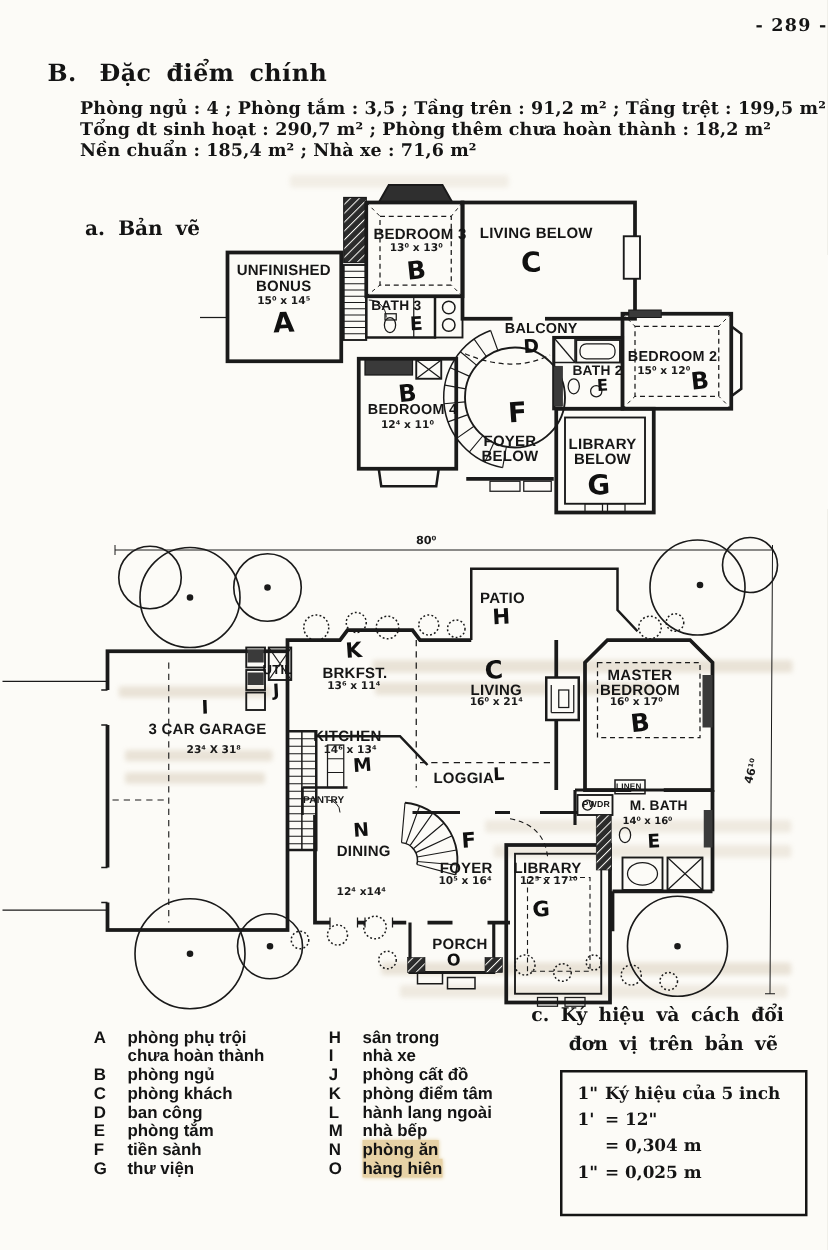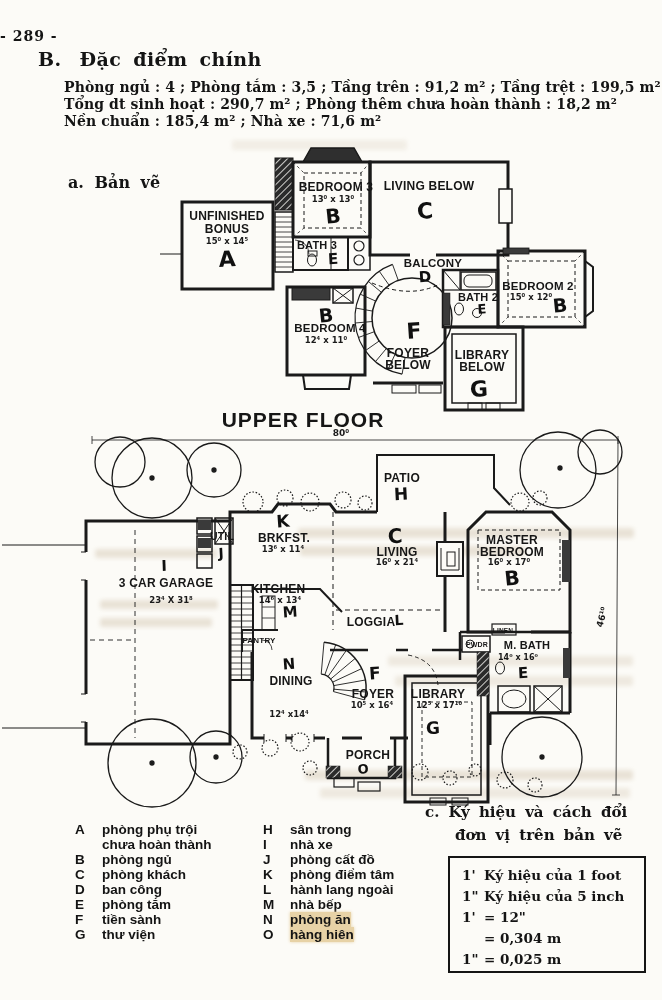--- a/index.html
+++ b/index.html
@@ -5,22 +5,22 @@
   html,body{margin:0;padding:0;background:#e8e6e0;}
   #page{position:relative;width:662px;height:1000px;margin:0 auto;background:#fcfbf7;overflow:hidden;
         font-family:"Liberation Sans",sans-serif;color:#141414;}
   .t{position:absolute;transform:translate(-50%,-50%);white-space:nowrap;
      font:bold 12px "Liberation Sans",sans-serif;letter-spacing:.2px;color:#161616;}
   .d{position:absolute;transform:translate(-50%,-50%);white-space:nowrap;
      font:bold 8.5px "DejaVu Sans",sans-serif;color:#1a1a1a;}
   .h{position:absolute;transform:translate(-50%,-50%);white-space:nowrap;
      font:900 20px "DejaVu Sans",sans-serif;color:#101010;}
   
-  .pgnum{position:absolute;top:13px;left:0;right:0;text-align:left;
-         font:bold 14px "DejaVu Serif",serif;letter-spacing:1px;margin-top:15px;}
+  .pgnum{position:absolute;top:13px;left:0;right:0;text-align:right;
+         font:bold 14px "DejaVu Serif",serif;letter-spacing:1px;}
   .sec-head{position:absolute;font:bold 19px "DejaVu Serif",serif;letter-spacing:.4px;word-spacing:5px;}
   .sub-head{position:absolute;font:bold 16px "DejaVu Serif",serif;word-spacing:5px;}
   .spec{position:absolute;left:64px;font:bold 14px "DejaVu Serif",serif;white-space:nowrap;letter-spacing:.1px;}
   .leg-head{position:absolute;font:bold 15px "DejaVu Serif",serif;word-spacing:4px;}
   .leg-col{position:absolute;display:flex;flex-direction:column;line-height:19px;
            font:bold 13.5px "Liberation Sans",sans-serif;}
   .leg-row{display:flex;}
   .leg-key{width:27px;}
   .hl{background:#e7d2a6;box-shadow:0 0 3px #e7d2a6;}
   .ubox{position:absolute;left:448px;top:856px;width:182px;height:106px;
@@ -284,21 +284,20 @@
   <span class="d" style="left:326px;top:340px">12⁴ x 11⁰</span>
 
   <span class="h" style="left:414px;top:331px;font-size:22px;transform:translate(-50%,-50%) rotate(-4deg)">F</span>
   <span class="t" style="left:408px;top:353px">FOYER</span>
   <span class="t" style="left:408px;top:365px">BELOW</span>
 
   <span class="t" style="left:482px;top:355px">LIBRARY</span>
   <span class="t" style="left:482px;top:367px">BELOW</span>
   <span class="h" style="left:479px;top:389px;font-size:22px;transform:translate(-50%,-50%) rotate(-3deg)">G</span>
 
-  <span class="t" style="left:303px;top:420px;font-size:21px;letter-spacing:1px">UPPER FLOOR</span>
   <span class="d" style="left:341px;top:433px;font-size:9px">80⁰</span>
 
   <span class="t" style="left:402px;top:478px">PATIO</span>
   <span class="h" style="left:401px;top:494px;font-size:17px;transform:translate(-50%,-50%) rotate(-3deg)">H</span>
 
   <span class="t" style="left:222px;top:536px;font-size:10.5px">UTIL</span>
   <span class="h" style="left:221px;top:553px;font-size:14px;transform:translate(-50%,-50%) rotate(-3deg)">J</span>
 
   <span class="h" style="left:283px;top:521px;font-size:17px;transform:translate(-50%,-50%) rotate(-4deg)">K</span>
   <span class="t" style="left:284px;top:538px">BRKFST.</span>
@@ -418,20 +417,19 @@
     <div class="leg-row">
         <span class="leg-key">O</span>
         <span class="hl">hàng hiên</span>
       </div>
   </div>
 
   <div class="leg-head" style="left:425px;top:803px">c. Ký hiệu và cách đổi</div>
   <div class="leg-head" style="left:455px;top:826px">đơn vị trên bản vẽ</div>
 
   <div class="ubox">
-    <div><span class="ub-sym">1'</span><span>Ký hiệu của 1 foot</span></div>
     <div><span class="ub-sym">1"</span><span>Ký hiệu của 5 inch</span></div>
     <div><span class="ub-sym">1'</span><span>= 12"</span></div>
     <div><span class="ub-sym"></span><span>= 0,304 m</span></div>
     <div><span class="ub-sym">1"</span><span>= 0,025 m</span></div>
   </div>
 
 </div>
 
 </body></html>

